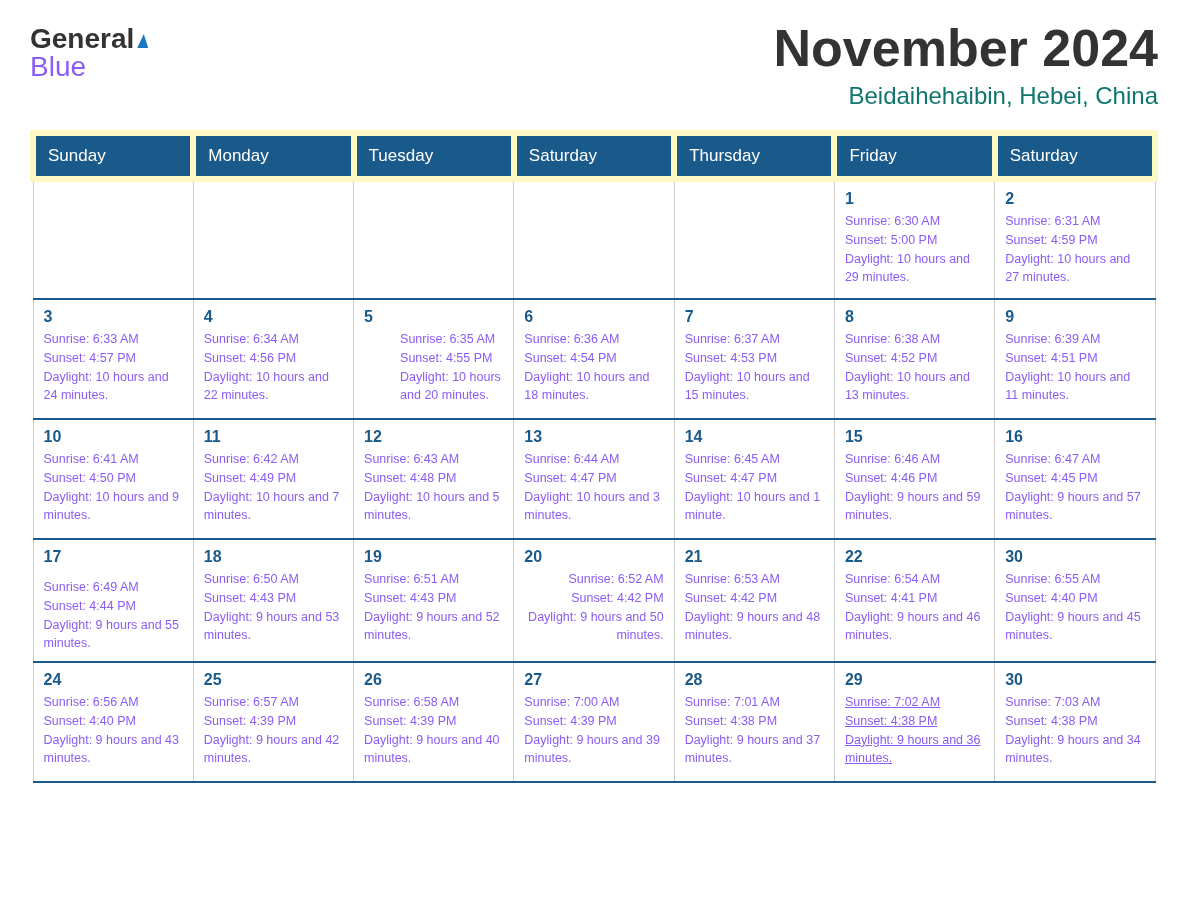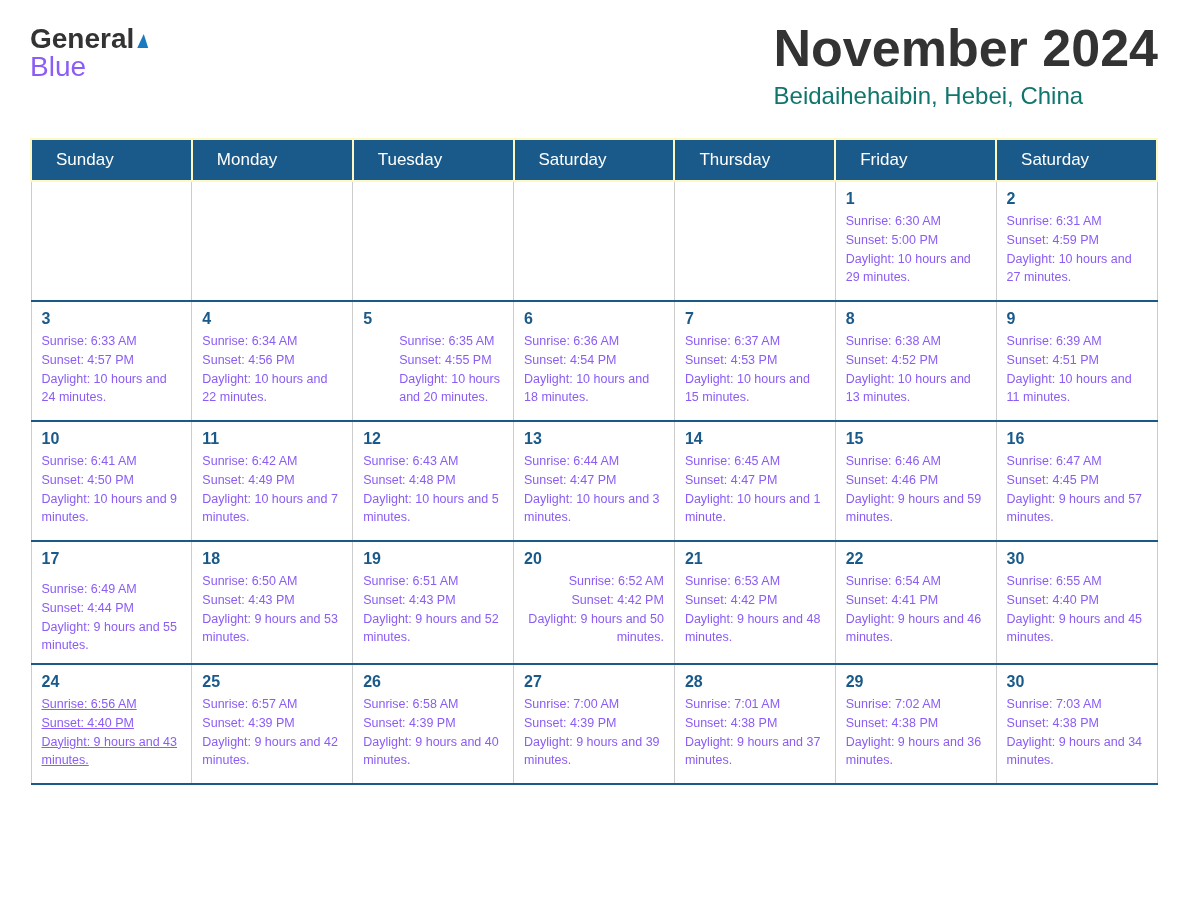--- a/index.html
+++ b/index.html
@@ -8,21 +8,21 @@
       background: #fff;
       color: #333;
       width: 1188px;
       min-height: 918px;
       padding: 20px 30px;
     }
     .header {
       display: flex;
       justify-content: space-between;
       align-items: flex-start;
-      margin-bottom: 28px;
+      margin-bottom: 20px;
     }
     .logo {
       display: flex;
       flex-direction: column;
       align-items: flex-start;
       margin-top: 5px;
     }
     .logo-general {
       font-size: 28px;
       font-weight: bold;
@@ -31,21 +31,21 @@
     }
     .logo-blue {
       font-size: 28px;
       font-weight: normal;
       color: #8b5cf6;
       line-height: 1;
       display: flex;
       align-items: center;
     }
     .title-section {
-      text-align: left;
+      text-align: right;
     }
     .month-title {
       font-size: 52px;
       font-weight: bold;
       color: #333;
       line-height: 1.1;
     }
     .location-title {
       font-size: 24px;
       color: #0f766e;
@@ -55,23 +55,23 @@
       width: 100%;
       border-collapse: collapse;
     }
     .calendar thead tr {
       background-color: #1a5a8a;
     }
     .calendar thead th {
       color: #fff;
       font-size: 17px;
       font-weight: normal;
-      padding: 10px 24px;
+      padding: 10px 12px;
       text-align: left;
-      border: 2px solid #fef9c3;
+      border: 6px solid #fef9c3;
     }
     .calendar tbody td {
       width: 14.28%;
       vertical-align: top;
       padding: 8px 10px;
       border: 1px solid #ccc;
       font-size: 13px;
       color: #333;
       height: 120px;
     }
@@ -270,21 +270,21 @@
         <td>
           <span class="day-number">30</span>
           <div class="day-info" style="white-space: pre-line;">Sunrise: 6:55 AM
 Sunset: 4:40 PM
 Daylight: 9 hours and 45 minutes.</div>
         </td>
       </tr>
       <tr>
         <td>
           <span class="day-number">24</span>
-          <div class="day-info" style="white-space: pre-line; text-decoration: underline;">Sunrise: 6:56 AM
+          <div class="day-info" style="white-space: pre-line;">Sunrise: 6:56 AM
 Sunset: 4:40 PM
 Daylight: 9 hours and 43 minutes.</div>
         </td>
         <td>
           <span class="day-number">25</span>
           <div class="day-info" style="white-space: pre-line;">Sunrise: 6:57 AM
 Sunset: 4:39 PM
 Daylight: 9 hours and 42 minutes.</div>
         </td>
         <td>
@@ -300,21 +300,21 @@
 Daylight: 9 hours and 39 minutes.</div>
         </td>
         <td>
           <span class="day-number">28</span>
           <div class="day-info" style="white-space: pre-line;">Sunrise: 7:01 AM
 Sunset: 4:38 PM
 Daylight: 9 hours and 37 minutes.</div>
         </td>
         <td>
           <span class="day-number">29</span>
-          <div class="day-info" style="white-space: pre-line;">Sunrise: 7:02 AM
+          <div class="day-info" style="white-space: pre-line; text-decoration: underline;">Sunrise: 7:02 AM
 Sunset: 4:38 PM
 Daylight: 9 hours and 36 minutes.</div>
         </td>
         <td>
           <span class="day-number">30</span>
           <div class="day-info" style="white-space: pre-line;">Sunrise: 7:03 AM
 Sunset: 4:38 PM
 Daylight: 9 hours and 34 minutes.</div>
         </td>
       </tr>

